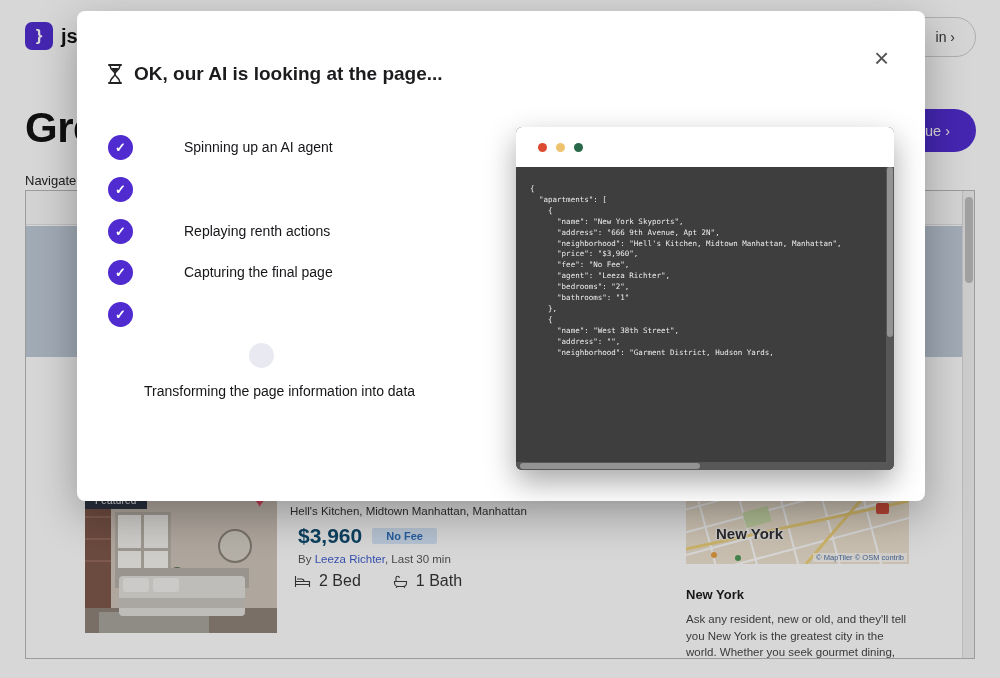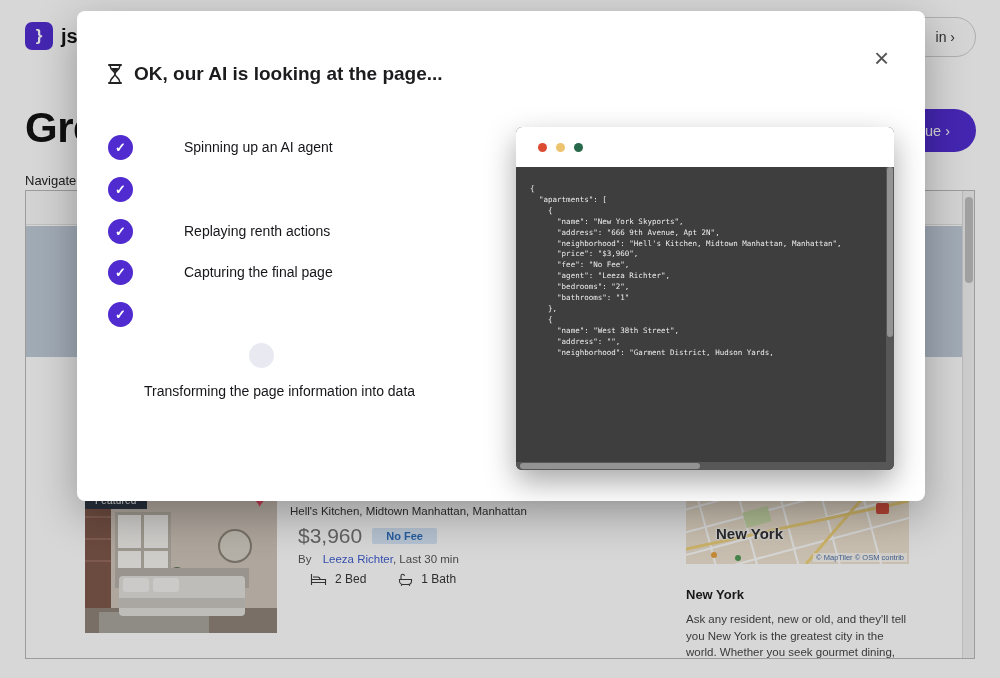--- a/index.html
+++ b/index.html
@@ -48,28 +48,28 @@
 
   .photo { left:59px; top:307px; width:192px; height:135px; overflow:hidden; background:#cfc5b8; }
   .featured {
     left:59px; top:301px; background:#2c3644; color:#fff;
     font-size:10px; padding:3px 10px; letter-spacing:.2px;
   }
   .heart { left:228px; top:300px; font-size:19px; color:var(--heart,#e0475f); line-height:1; }
 
   .hood { left:264px; top:314px; font-size:11.5px; color:#333; }
   .pricerow { left:272px; top:333px; display:flex; align-items:center; gap:10px; }
-  .price { font-size:21px; font-weight:400; color:#737373; }
+  .price { font-size:21px; font-weight:700; color:#0c4a6e; }
   .feebadge {
     background:var(--fee-bg,#d6e6f7); color:var(--fee-text,#2b6cb8);
     font-size:11px; font-weight:bold; padding:2px 14px; border-radius:2px;
   }
   .byline { left:272px; top:362px; font-size:11.5px; color:#555; }
   .byline a { color:#3d5ccc; text-decoration:none; }
-  .amen { left:284px; top:381px; display:flex; align-items:center; gap:8px; font-size:12px; color:#333; }
+  .amen { left:268px; top:381px; display:flex; align-items:center; gap:8px; font-size:16px; color:#333; }
   .amen .gap { width:16px; }
   .cta {
     left:272px; top:411px; width:194px; height:31px;
     background:var(--cta-green,#2f8a08); border-radius:3px; color:#fff; font-size:12.5px;
     display:flex; align-items:center; justify-content:center; border:none; cursor:pointer;
   }
 
   .map { left:660px; top:280px; width:223px; height:93px; overflow:hidden; background:#eee3cf; }
   .map-label {
     left:30px; top:54px; font-size:15px; font-weight:700; color:#2f2f33;
@@ -182,21 +182,21 @@
 
     <div class="abs hood">Hell's Kitchen, Midtown Manhattan, Manhattan</div>
 
     <div class="abs pricerow">
       <span class="price">$3,960</span>
       <span class="feebadge">No Fee</span>
     </div>
 
     <div class="abs byline">
       <span>By</span>
-      <a href="#" style="margin-left:8px;">Leeza Richter</a><span>, Last 30 min</span>
+      <a href="#" style="margin-left:0;">Leeza Richter</a><span>, Last 30 min</span>
     </div>
 
     <div class="abs amen">
       <svg width="17" height="13" viewBox="0 0 17 13" fill="none" stroke="#3a3a3a" stroke-width="1.1">
         <path d="M1.5 1v11M1.5 9.5h14v2.5M1.5 6.5h14v3M3 4h4.5a2.5 2.5 0 0 1 2.5 2.5"></path>
       </svg>
       <span>2 Bed</span>
       <span class="gap"></span>
       <svg width="15" height="13" viewBox="0 0 15 13" fill="none" stroke="#3a3a3a" stroke-width="1.1">
         <path d="M1.5 6.5h12v1.5a3.5 3.5 0 0 1-3.5 3.5H5A3.5 3.5 0 0 1 1.5 8zM3 6.5V3a1.7 1.7 0 0 1 3.4 0M4 11.5l-.8 1.3M11 11.5l.8 1.3"></path>

